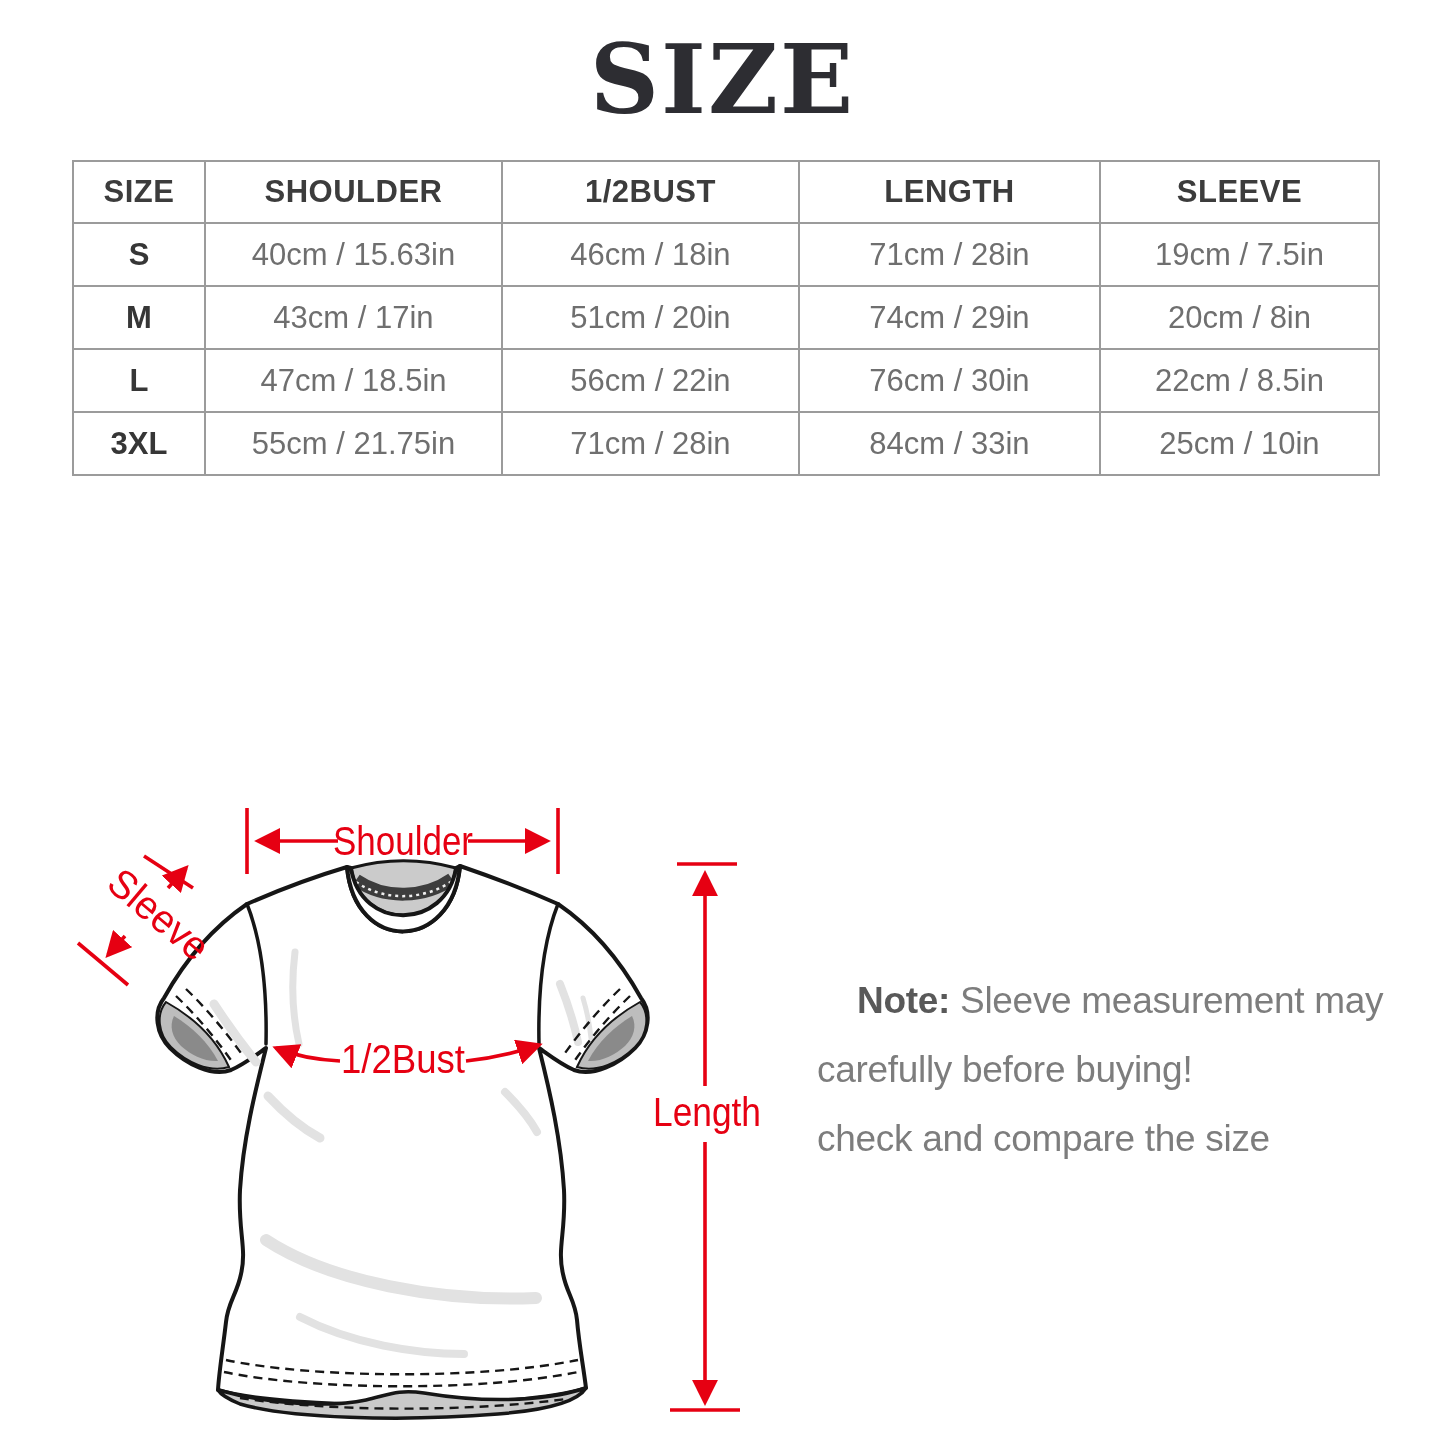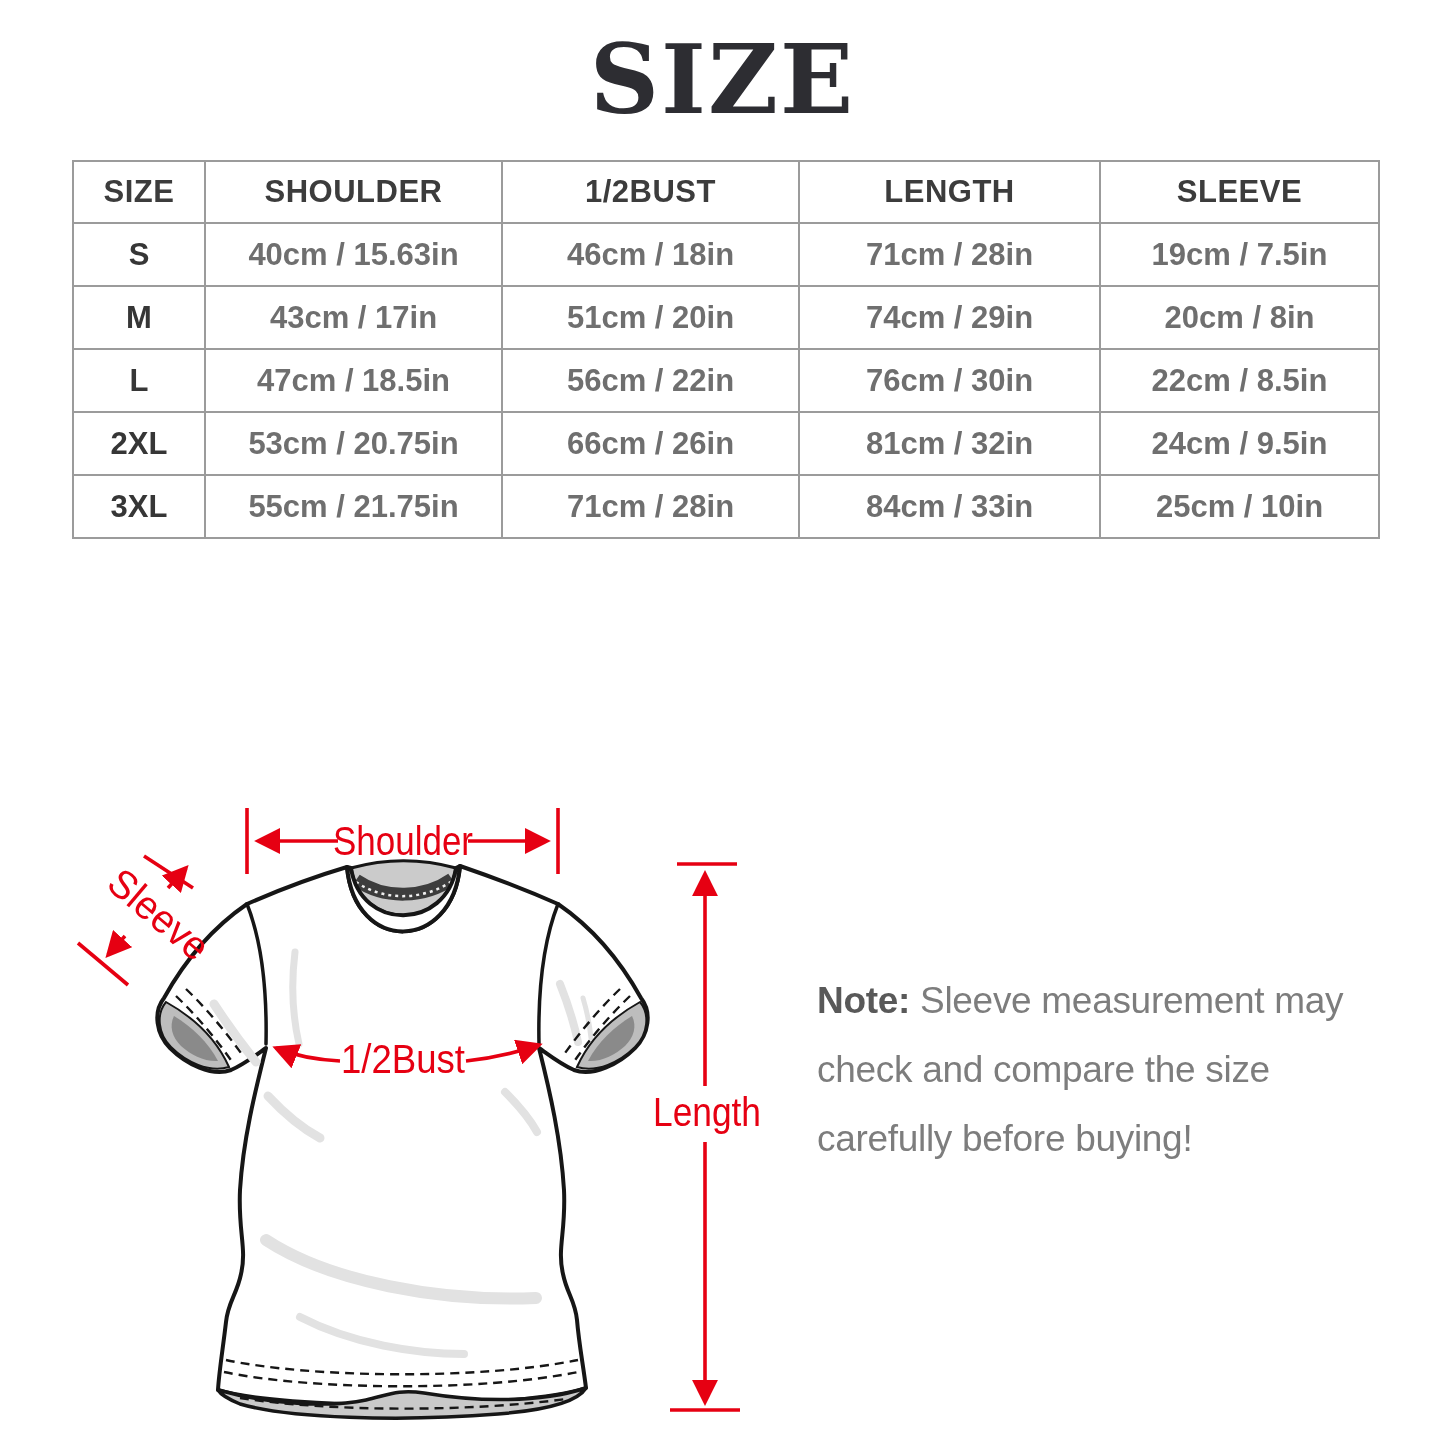--- a/index.html
+++ b/index.html
@@ -4,34 +4,34 @@
 <style>
   html,body{margin:0;padding:0;background:#fff;}
   body{width:1445px;height:1445px;position:relative;overflow:hidden;
        font-family:"Liberation Sans",sans-serif;}
   .title{position:absolute;top:30px;left:0;width:1445px;text-align:center;
          font-family:"DejaVu Serif","Liberation Serif",serif;font-weight:bold;
          font-size:96px;line-height:100px;letter-spacing:2px;color:#2d2d32;}
   table.size-table{position:absolute;left:72px;top:160px;width:1306px;
          border-collapse:collapse;table-layout:fixed;}
   .size-table th,.size-table td{border:2px solid #9b9b9b;text-align:center;
-         vertical-align:middle;padding:0;font-weight:bold;}
+         vertical-align:middle;padding:0;}
   .size-table th{height:60px;font-size:31px;font-weight:bold;color:#3c3c3c;letter-spacing:0.5px;}
   .size-table td{height:61px;font-size:31px;color:#6f6f6f;}
   .size-table td.size-col{font-weight:bold;color:#363636;}
   .diagram-svg{position:absolute;left:0;top:760px;}
   .shirt-line{fill:#ffffff;stroke:#161616;stroke-width:4;stroke-linejoin:round;}
   .seam{fill:none;stroke:#161616;stroke-width:3.5;stroke-linecap:round;}
   .fold{fill:none;stroke:#e2e2e2;stroke-linecap:round;}
   .stitch{fill:none;stroke:#161616;stroke-width:2.4;stroke-dasharray:9 6;}
   .dim{stroke:#e60012;stroke-width:3.6;fill:none;}
   .dim-label{font-family:"Liberation Sans",sans-serif;font-size:40px;fill:#e60012;stroke:none;}
   .note{position:absolute;left:817px;top:966px;font-size:37px;line-height:69px;
         color:#7d7d7d;white-space:nowrap;letter-spacing:-0.3px;}
-  .note-bold{font-weight:bold;color:#595959;}
+  .note-bold{font-weight:bold;color:#595959;margin-left:40px;}
 </style>
 </head>
 <body>
 
 <div class="title">SIZE</div>
 
 <table class="size-table">
   <colgroup>
     <col style="width:132px">
       <col style="width:297px">
@@ -62,27 +62,20 @@
       <td>51cm / 20in</td>
       <td>74cm / 29in</td>
       <td>20cm / 8in</td>
     </tr>
     <tr>
       <td class="size-col">L</td>
       <td>47cm / 18.5in</td>
       <td>56cm / 22in</td>
       <td>76cm / 30in</td>
       <td>22cm / 8.5in</td>
-    </tr>
-    <tr>
-      <td class="size-col">2XL</td>
-      <td>53cm / 20.75in</td>
-      <td>66cm / 26in</td>
-      <td>81cm / 32in</td>
-      <td>24cm / 9.5in</td>
     </tr>
     <tr>
       <td class="size-col">3XL</td>
       <td>55cm / 21.75in</td>
       <td>71cm / 28in</td>
       <td>84cm / 33in</td>
       <td>25cm / 10in</td>
     </tr>
   </tbody>
 </table>
@@ -179,15 +172,15 @@
       <line x1="670" y1="1410" x2="740" y2="1410"></line>
       <line x1="705" y1="1086" x2="705" y2="874" marker-end="url(#arr)"></line>
       <line x1="705" y1="1142" x2="705" y2="1402" marker-end="url(#arr)"></line>
       <text class="dim-label" x="707" y="1126" text-anchor="middle" textLength="108" lengthAdjust="spacingAndGlyphs">Length</text>
     </g>
   </g>
 </svg>
 
 <div class="note">
   <div><span class="note-bold">Note:</span><span> Sleeve measurement may</span></div>
+  <div>carefully before buying!</div>
   <div>check and compare the size</div>
-  <div>carefully before buying!</div>
 </div>
 
 </body></html>

